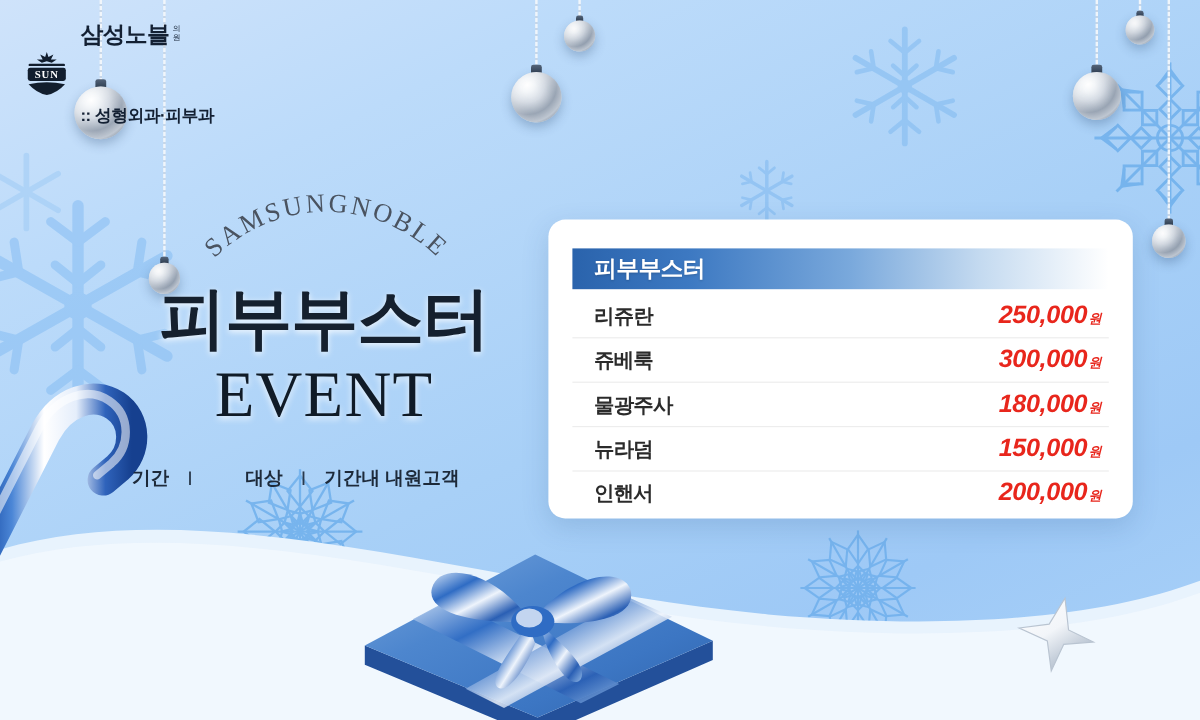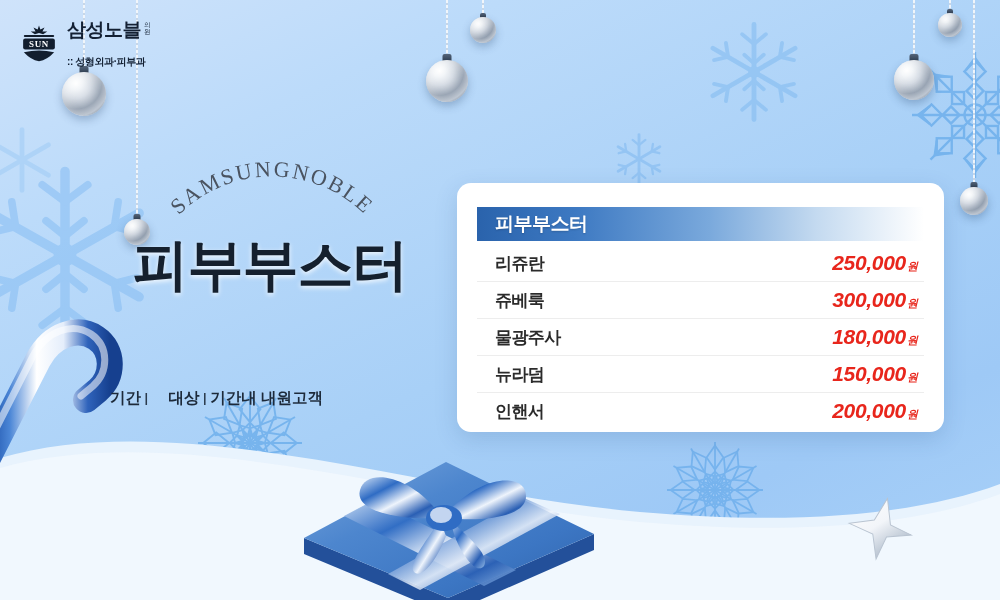--- a/index.html
+++ b/index.html
@@ -53,42 +53,42 @@
     text-shadow:0 2px 5px rgba(255,255,255,.85);white-space:nowrap;
   }
   .title-en{
     position:absolute;left:110px;top:298px;width:320px;text-align:center;
     font-family:"Liberation Serif","DejaVu Serif",serif;
     font-size:54px;font-weight:400;color:#101b27;letter-spacing:1px;
     text-shadow:0 2px 5px rgba(255,255,255,.8);white-space:nowrap;
   }
   .meta{
     position:absolute;left:110px;top:388px;width:340px;
-    display:flex;align-items:flex-end;gap:3px;
+    display:flex;align-items:flex-end;gap:15px;
     font-size:15.5px;font-weight:700;color:#1d2a3a;white-space:nowrap;
   }
   .meta .lbl{font-weight:700;}
   .meta .bar{color:#2a3a4d;font-weight:400;}
   .meta .val{font-weight:700;}
   .meta .gap{display:inline-block;width:14px;}
 
   
   .logo{position:absolute;left:18px;top:20px;display:flex;align-items:center;gap:7px;}
   .logo .crest{width:42px;height:40px;}
   .logo .lt{display:flex;flex-direction:column;gap:18px;}
   .logo .row1{display:flex;align-items:flex-start;gap:3px;}
   .logo .brand{
     font-family:"Liberation Serif","DejaVu Serif",serif;
     font-size:19px;font-weight:700;color:#132033;letter-spacing:-.5px;line-height:1;
   }
   .logo .suffix{
     font-size:6.5px;color:#132033;line-height:1.15;letter-spacing:-.2px;
     display:flex;flex-direction:column;padding-top:1px;
   }
-  .logo .dept{font-size:10px;font-weight:700;color:#132033;letter-spacing:-.4px;line-height:1;}
+  .logo .dept{font-size:14px;font-weight:700;color:#132033;letter-spacing:-.4px;line-height:1;margin-top:32px;}
 
   
   .card{
     position:absolute;left:457px;top:183px;width:487px;height:249px;
     background:#ffffff;border-radius:14px;
     box-shadow:0 7px 22px rgba(35,75,130,.17);
     overflow:hidden;
   }
   .card-head{
     margin:24px 0 0 20px;width:447px;height:34px;
@@ -368,20 +368,21 @@
       <defs>
           <path id="arcpath" d="M6,50 A132,132 0 0,1 234,50"></path>
         </defs>
       <text>
         <textPath href="#arcpath" startOffset="50%" text-anchor="middle" id="arc-text-path">SAMSUNGNOBLE</textPath>
       </text>
     </svg>
   </div>
 
   <div class="title-ko">피부부스터</div>
+  <div class="title-en">EVENT</div>
 
   <div class="meta">
     <span class="lbl">기간</span>
     <span class="bar">Ⅰ</span>
     <span class="gap"></span>
     <span class="lbl">대상</span>
     <span class="bar">Ⅰ</span>
     <span class="val">기간내 내원고객</span>
   </div>
 

